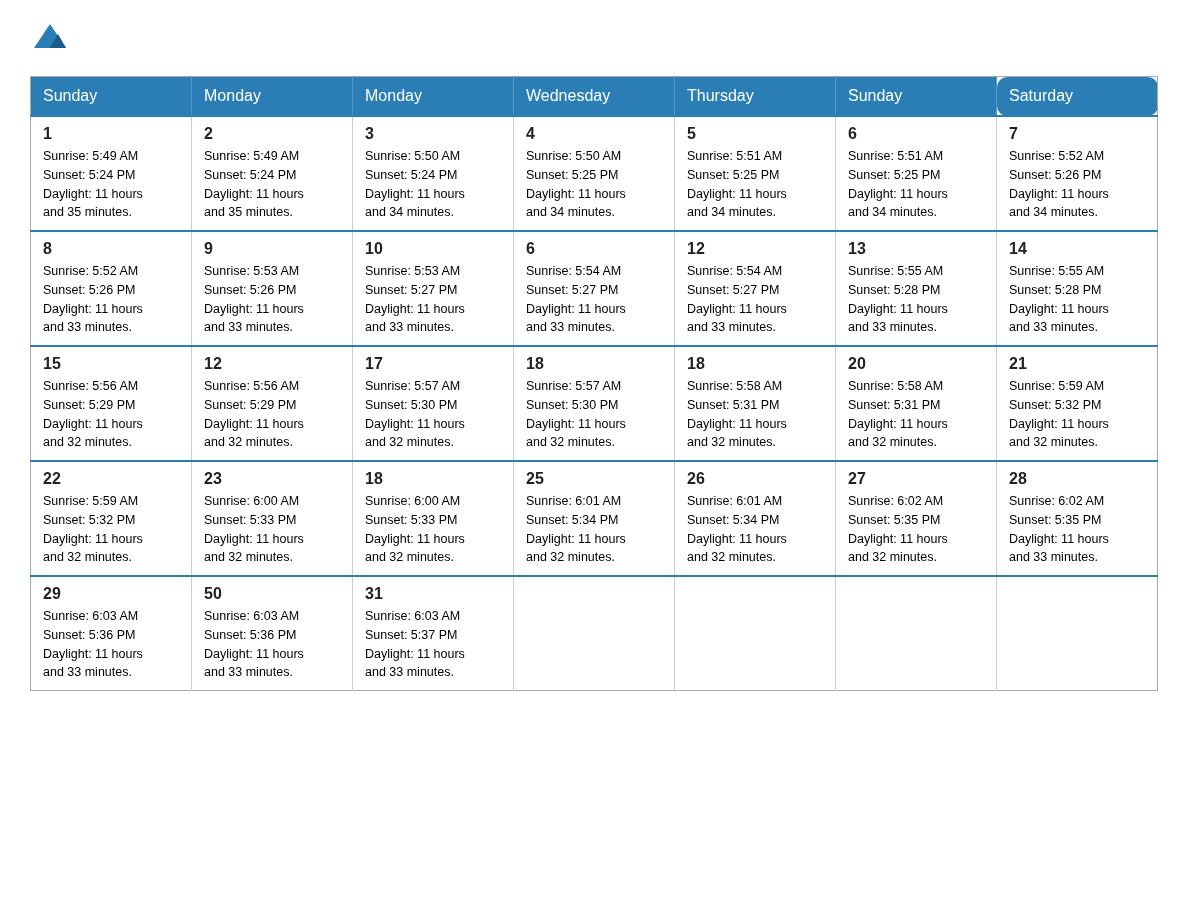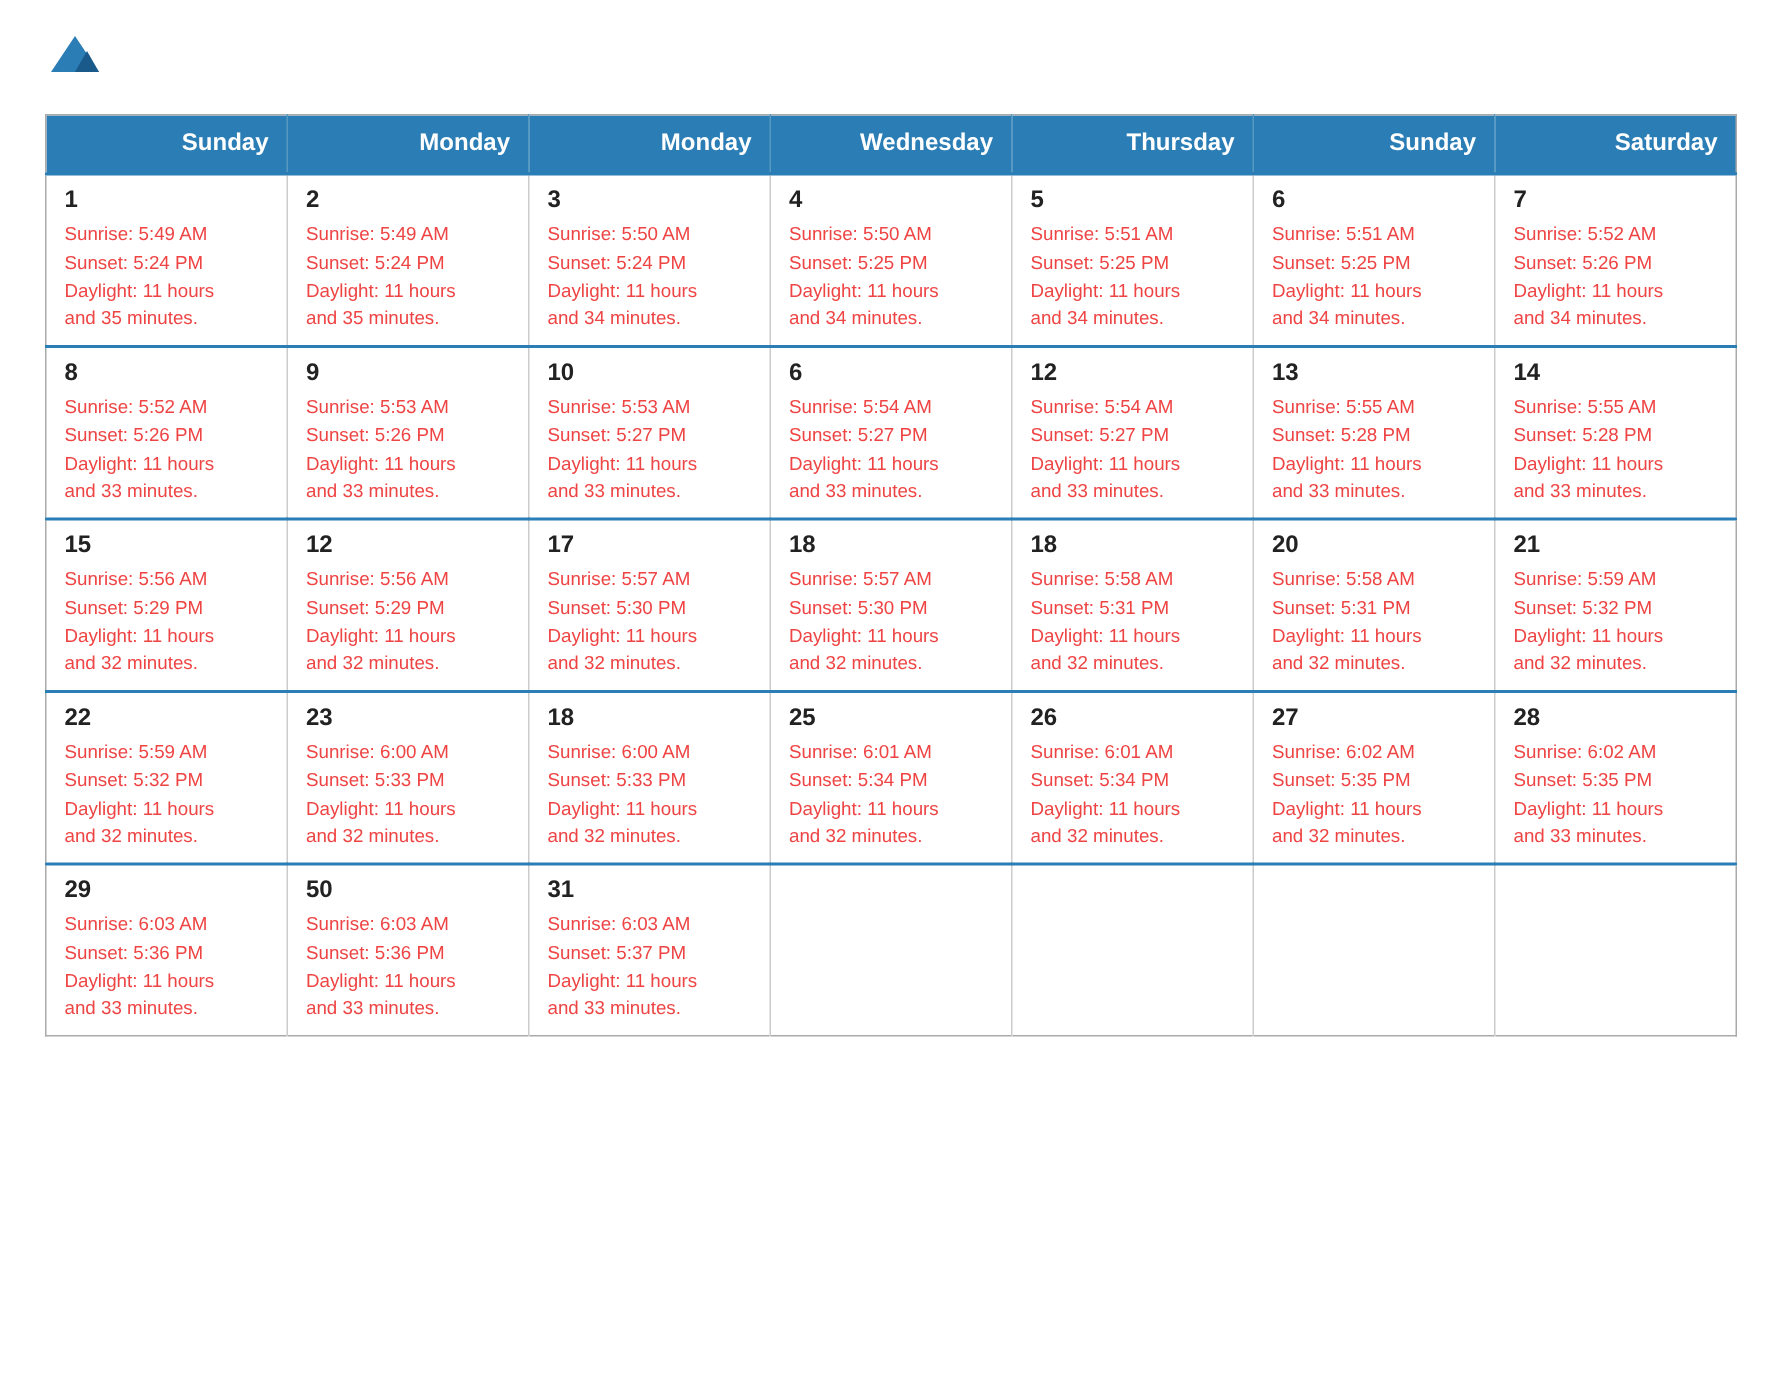--- a/index.html
+++ b/index.html
@@ -58,27 +58,28 @@
       width: 100%;
       border-collapse: collapse;
       border: 1px solid #aaa;
     }
     .calendar-table thead tr {
       background-color: #2a7db5;
     }
     .calendar-table thead th {
       color: #fff;
       font-size: 16px;
-      font-weight: bold;
+      font-weight: normal;
       padding: 10px 12px;
-      text-align: right;
+      text-align: left;
       border-right: 1px solid #5599c0;
     }
     .calendar-table thead th:last-child {
       border-right: none;
+      border-radius: 10px;
     }
     .calendar-table tbody tr {
       border-top: 2px solid #2a7db5;
     }
     .calendar-table tbody td {
       vertical-align: top;
       padding: 8px 12px;
       border-right: 1px solid #ccc;
       width: 14.28%;
       min-height: 110px;
@@ -87,21 +88,21 @@
       border-right: none;
     }
     .day-number {
       font-size: 16px;
       font-weight: bold;
       color: #222;
       margin-bottom: 4px;
     }
     .day-info {
       font-size: 12.5px;
-      color: #ef4444;
+      color: #000000;
       line-height: 1.5;
     }
     .empty-cell {
       background: #fff;
     }
   </style>
 </head>
 <body>
 
 <div class="header">

